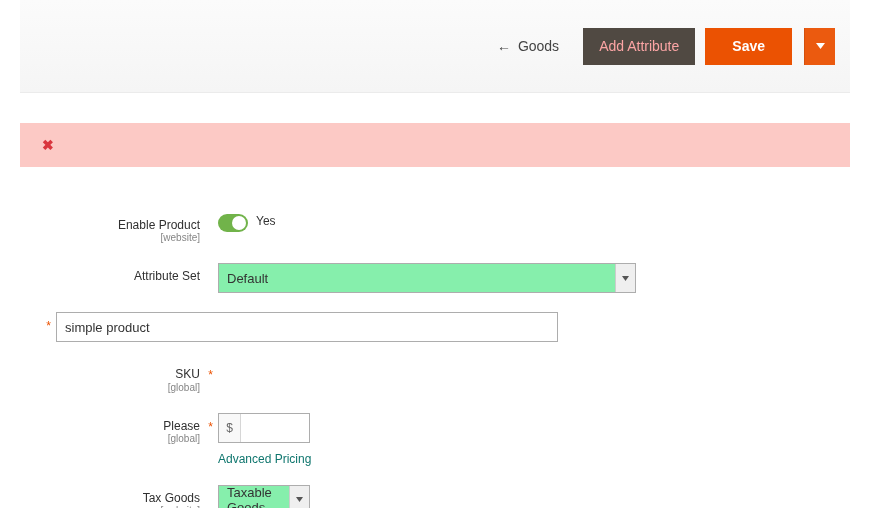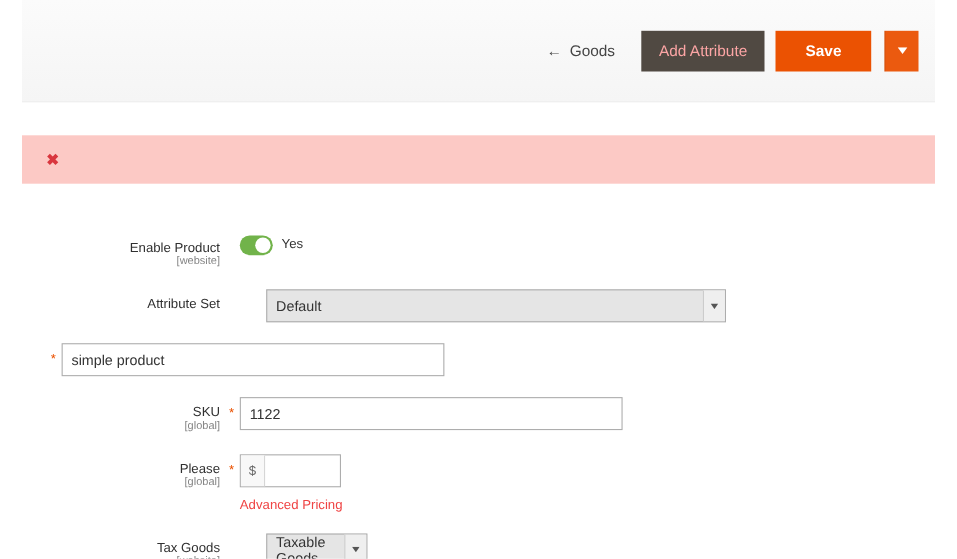--- a/index.html
+++ b/index.html
@@ -146,21 +146,21 @@
   .toggle-label { font-size: 12px; color: #333; }
   
   .text-input {
     border: 1px solid #adadad;
     height: 30px;
     padding: 0 8px;
     font-size: 13px;
     color: #333;
     background: #fff;
   }
-  .wide { width: 348px; }
+  .wide { width: 502px; }
   .price-group {
     display: flex;
     border: 1px solid #adadad;
     height: 30px;
     width: 92px;
     background: #fff;
   }
   .price-prefix {
     width: 22px;
     display: flex;
@@ -174,32 +174,31 @@
   .price-input {
     border: none;
     width: 66px;
     padding: 0 6px;
     font-size: 13px;
     color: #333;
   }
   .adv-link {
     display: block;
     margin-top: 9px;
-    color: #ef4444;
+    color: #0f766e;
     font-size: 12px;
     text-decoration: none;
     cursor: pointer;
   }
   
   .select {
     display: flex;
     border: 1px solid #adadad;
-    background: #e5e5e5;
+    background: #86efac;
     height: 30px;
-    margin-left: 24px;
   }
   .select .value {
     padding: 0 8px;
     display: flex;
     align-items: center;
     font-size: 13px;
     color: #333;
   }
   .select .caret {
     width: 20px;
@@ -287,23 +286,20 @@
     </div>
 
     <div class="row">
       <div class="label-col">
         <span>SKU</span>
         <span class="scope">[global]</span>
       </div>
       <div class="gap">
           <span class="req">*</span>
         </div>
-      <div class="ctrl-col">
-        <input class="text-input wide" value="1122" style="">
-      </div>
     </div>
 
     <div class="row">
       <div class="label-col">
         <span>Please</span>
         <span class="scope">[global]</span>
       </div>
       <div class="gap">
           <span class="req">*</span>
         </div>

